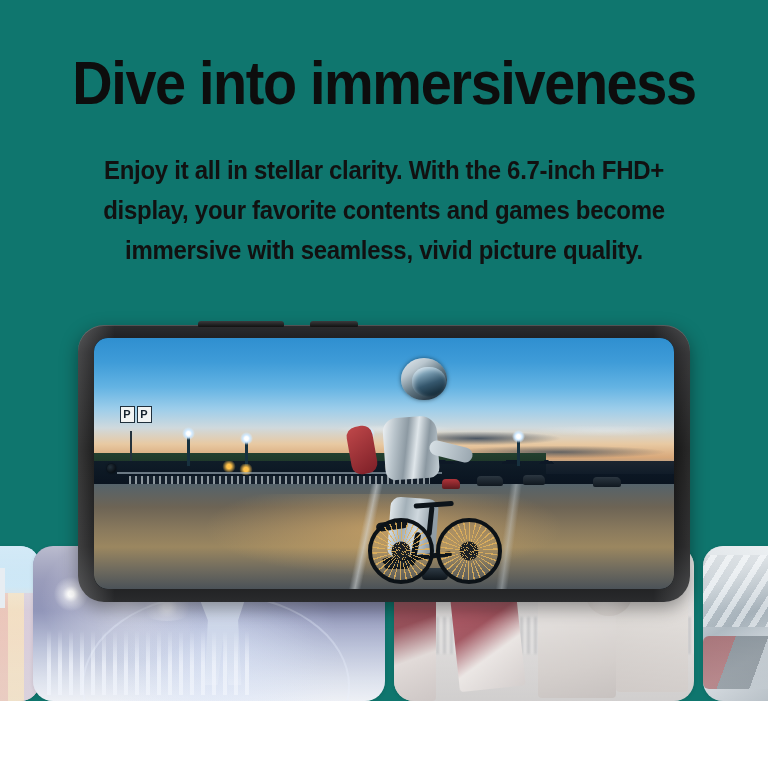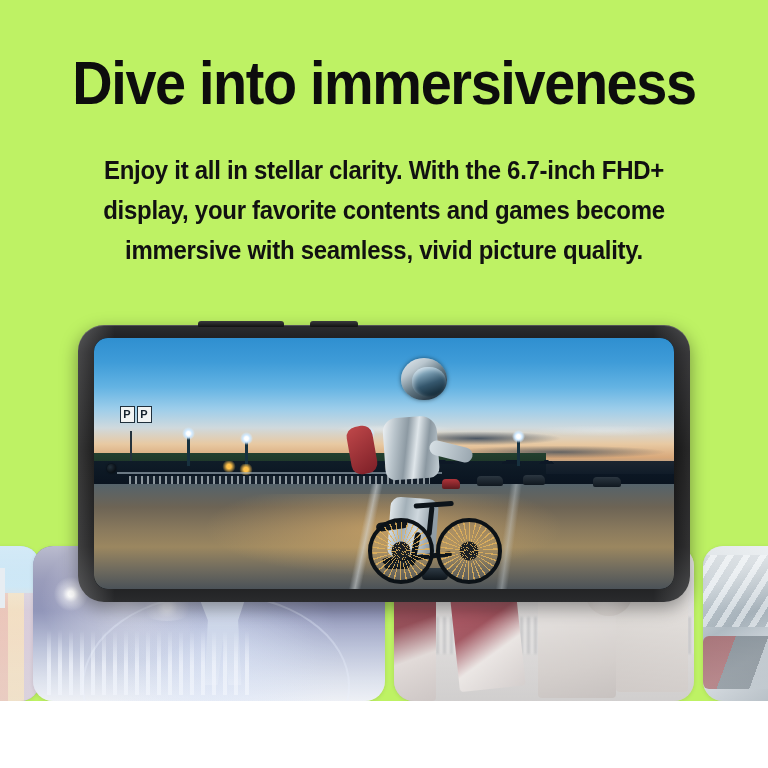--- a/index.html
+++ b/index.html
@@ -2,21 +2,21 @@
 <html><head>
 <meta charset="utf-8">
 <style>
   html,body{margin:0;padding:0;}
   body{
     width:768px;height:768px;overflow:hidden;
     background:#ffffff;
     font-family:"Liberation Sans", sans-serif;
     position:relative;
   }
-  #stage{position:relative;width:768px;height:768px;background:#bef264;overflow:hidden;}
+  #stage{position:relative;width:768px;height:768px;background:#0f766e;overflow:hidden;}
 
   
   .headline{
     position:absolute;left:0;top:48px;width:768px;
     text-align:center;
     font-family:"Liberation Sans", sans-serif;
     font-weight:bold;
     font-size:62px;
     line-height:70px;
     letter-spacing:-1.5px;

